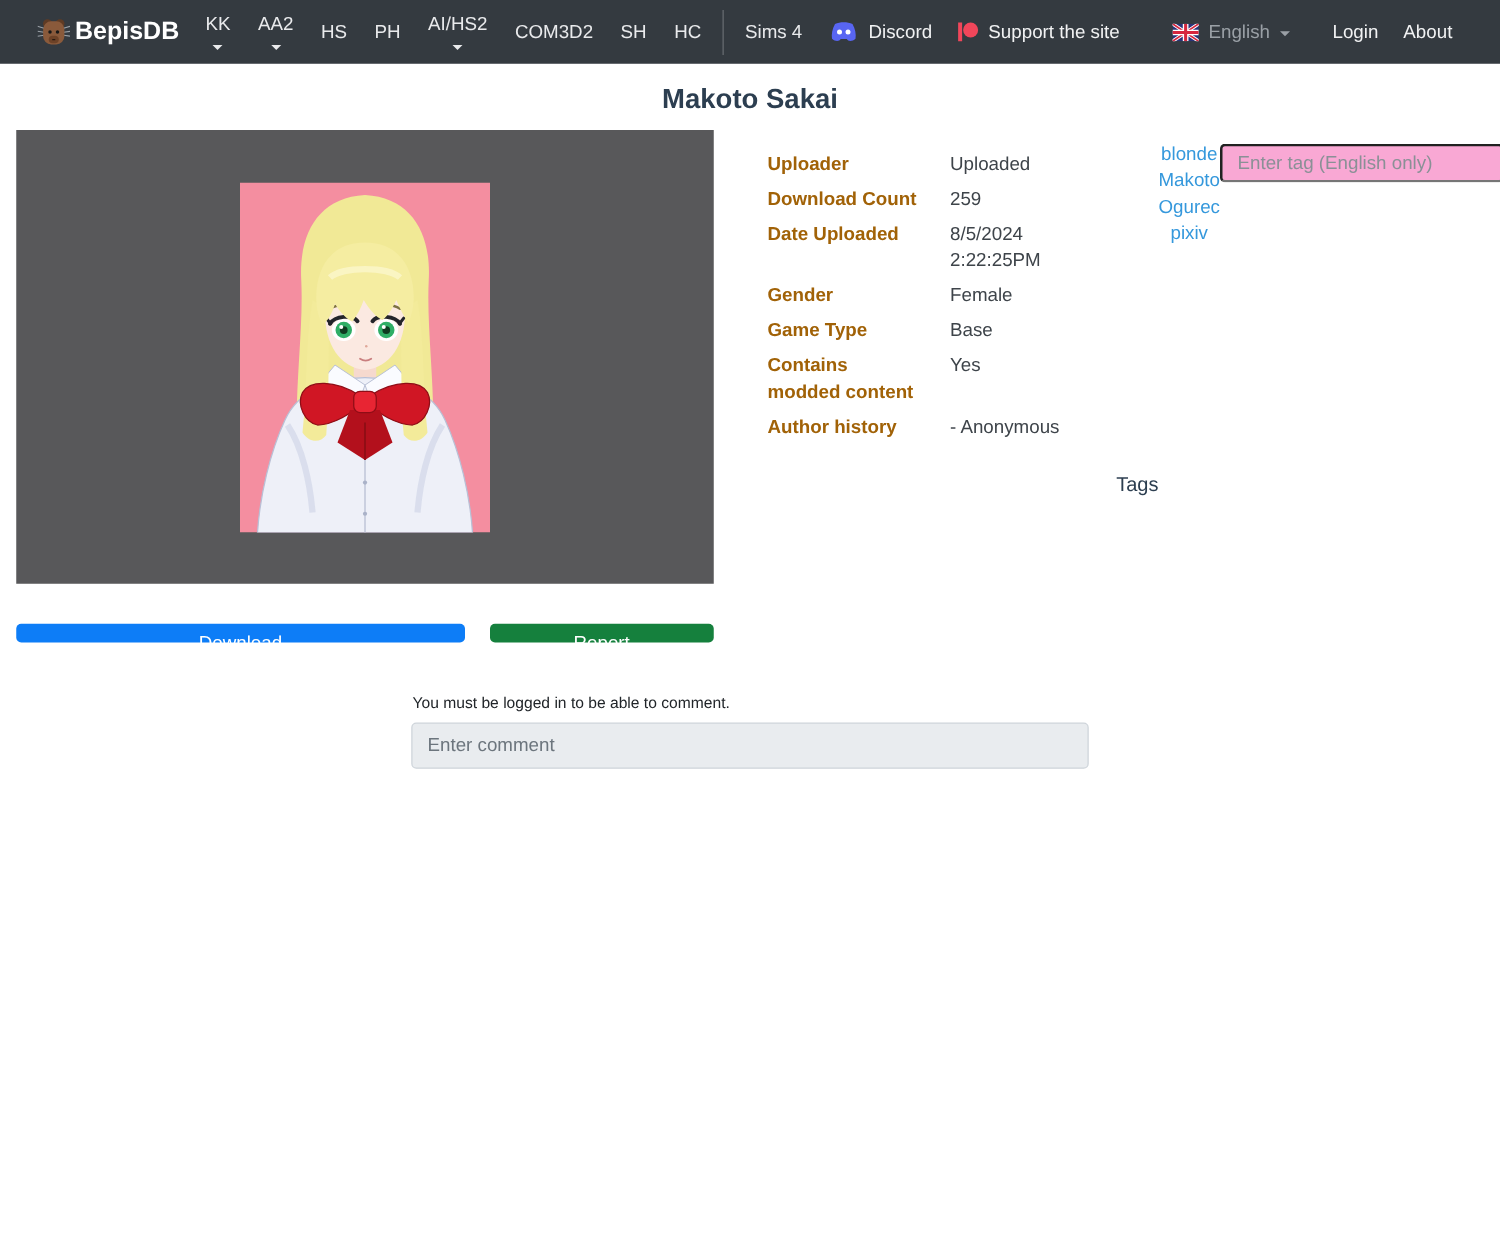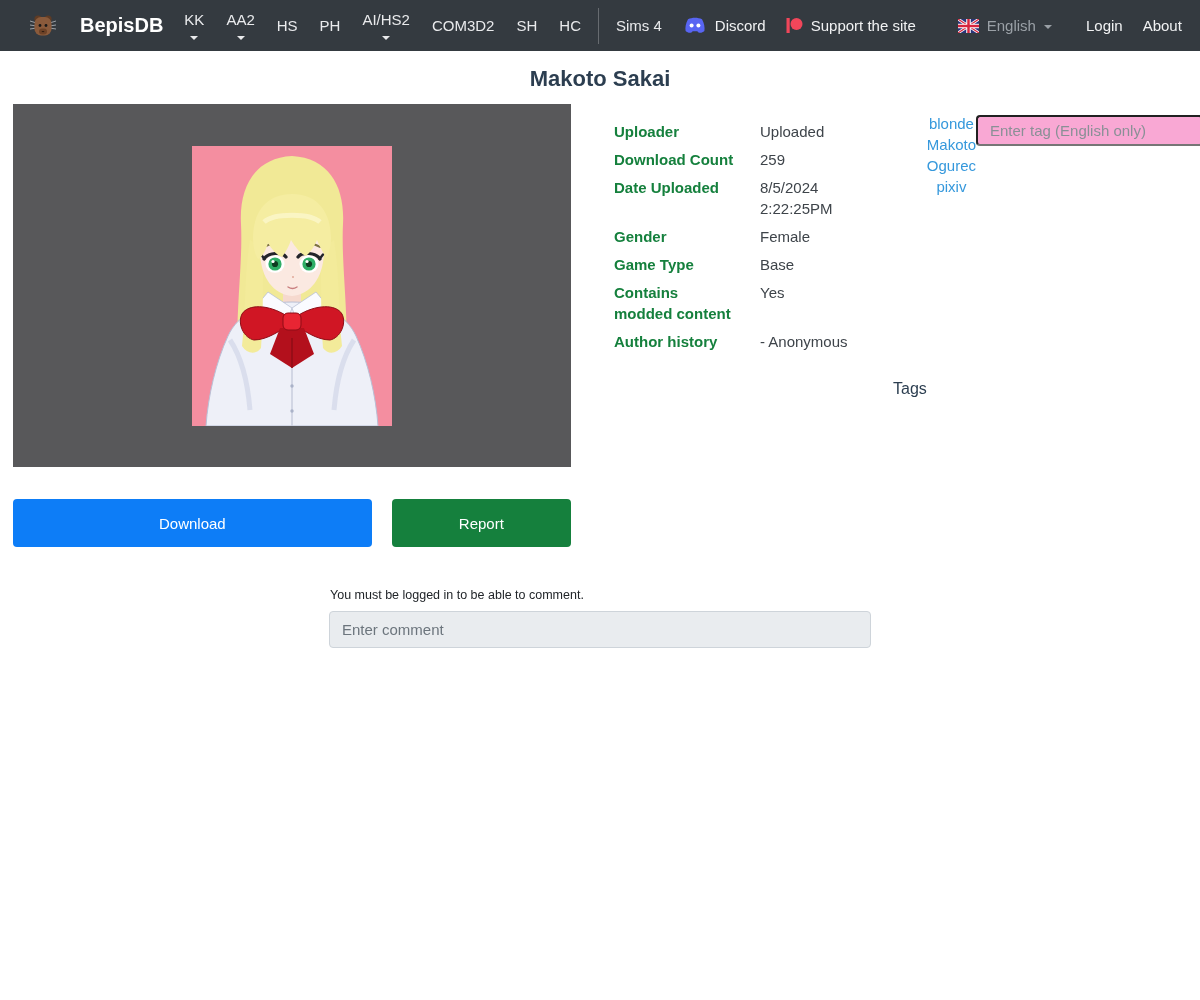--- a/index.html
+++ b/index.html
@@ -10,21 +10,21 @@
     width:1200px; min-height:1000px; overflow-x:hidden;
   }
 
   
   .navbar {
     height:51px; background:#343a40;
     display:flex; align-items:center; justify-content:space-between;
     padding:0 38px 0 30px;
   }
   .nav-left { display:flex; align-items:center; }
-  .brand { display:flex; align-items:center; gap:24px; color:#fff;
+  .brand { display:flex; align-items:center; gap:4px; color:#fff;
            font-size:20px; font-weight:700; text-decoration:none; cursor:pointer; }
   .brand svg { display:block; }
   .main-nav { display:flex; list-style:none; margin:0 0 0 10px; padding:0; align-items:center; }
   .nav-item {
     color:#e9eaec; font-size:15px; padding:0 11px; cursor:pointer;
     display:flex; align-items:center; gap:6px; white-space:nowrap;flex-direction:column;
   }
   .nav-divider { width:1px; height:36px; background:rgba(255,255,255,.25); margin:0 6px; }
   .caret {
     display:inline-block; width:0; height:0;
@@ -49,30 +49,30 @@
   
   .content { display:flex; padding:0 23px 0 13px; align-items:flex-start; }
   .left-col { width:558px; flex:none; }
   .image-panel {
     width:558px; height:363px; background:#58585a;
     display:flex; align-items:center; justify-content:center;
   }
   .card-svg { width:200px; height:280px; display:block; }
   .btn-row { display:flex; gap:8px; margin-top:32px; }
   .btn {
-    height:48px; border:none; border-radius:4px; color:#fff; font-size:15px;
+    height:15px; border:none; border-radius:4px; color:#fff; font-size:15px;
     font-family:inherit; cursor:pointer; line-height:31px; padding:0;
   }
   .btn-download { flex:2; background:#0d7df7; }
   .btn-report  { flex:1; background:#15803d;margin-left:12px; }
 
   .details-col { flex:1; padding-left:43px; padding-top:17px; }
   .drow { display:flex; margin-bottom:7px; }
   .dlabel { width:146px; flex:none; font-weight:700; font-size:15px; line-height:21px;
-            color:#15803d; white-space:pre-line; }
+            color:#a16207; white-space:pre-line; }
   .dvalue { font-size:15px; line-height:21px; color:#3e444a; white-space:pre-line; }
 
   .tags-col { width:284px; flex:none; display:flex; flex-direction:row; }
   .tags-title { margin-top:276px; text-align:center; font-size:16px; color:#2c3e50; }
   .tag-list { display:flex; flex-direction:column; text-align:center; margin-top:9px; }
   .tag-link { color:#3598dc; font-size:15px; line-height:21px; text-decoration:none; cursor:pointer; }
   .tag-input {
     margin-top:11px; height:31px; width:100%；
     border:1px solid #ced4da; border-radius:4px; padding:0 12px;
     font-size:15px; font-family:inherit; color:#495057; background:#f9a8d4;

